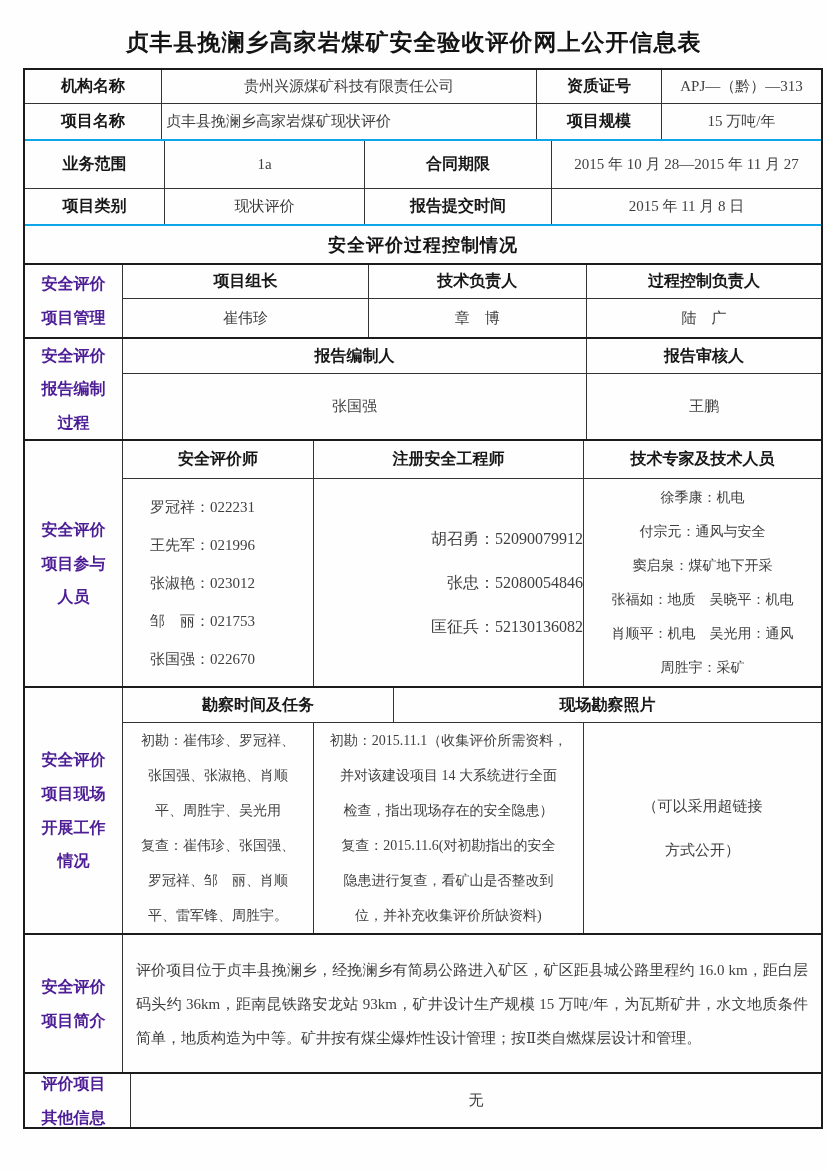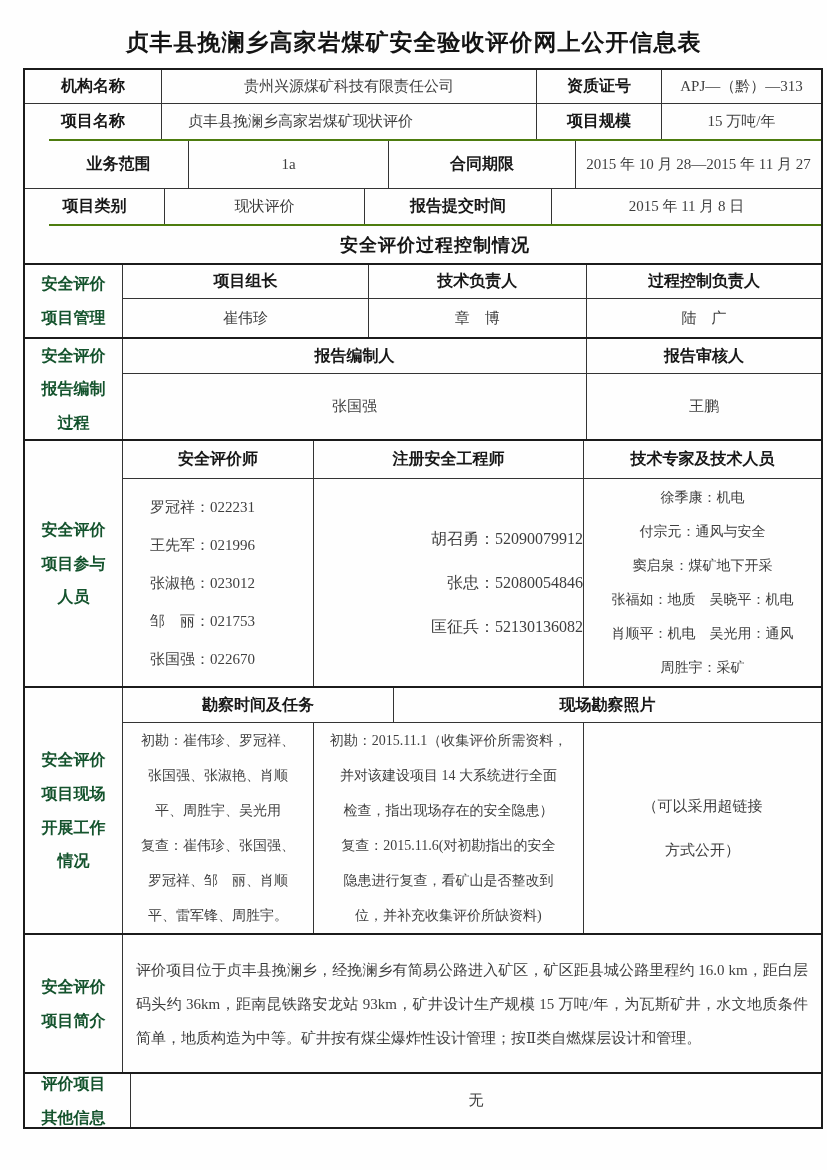--- a/index.html
+++ b/index.html
@@ -19,41 +19,41 @@
     font-size: 23px; font-weight: 700; color: #141414;
     letter-spacing: 1px;
   }
   .tbl {
     position: absolute; left: 23px; top: 68px; width: 800px;
     border: 2px solid #1b1b1b;
     background: #fefefe;
   }
   
   .r { display: flex; border-top: 1px solid #343434; }
-  .r.tk { border-top: 2px solid #4d7c0f; margin-left: 24px; }
+  .r.tk { border-top: 2px solid #0ea5e9; }
   .tbl > :first-child { border-top: none; }
   .c {
     display: flex; align-items: center; justify-content: center;
     border-left: 1px solid #343434; text-align: center;
   }
   .c:first-child { border-left: none; }
   .lbl { font-weight: 700; font-size: 16px; color: #171717; }
   .val { font-size: 15px; color: #3e3e3e; }
-  .val.left { justify-content: flex-start; padding-left: 26px; }
+  .val.left { justify-content: flex-start; padding-left: 4px; }
   
   .wa1 { width: 136px; } .wa2 { flex: 1; text-align: center; } .wa3 { width: 125px; } .wa4 { width: 160px; }
   .wb1 { width: 139px; } .wb2 { width: 200px; } .wb3 { width: 187px; } .wb4 { flex: 1; }
   .hr1 { height: 33px; } .hr2 { height: 36px; } .hr3 { height: 49px; }
   .hr4 { height: 36px; } .hr5 { height: 39px; }
   .banner { justify-content: center; align-items: center; display: flex; font-weight: 700; font-size: 18px; color: #161616; letter-spacing: 1px; }
   
   .sec { display: flex; border-top: 2px solid #1b1b1b; }
   .slab {
     width: 97px; display: flex; align-items: center; justify-content: center;
-    text-align: center; font-weight: 700; font-size: 16px; color: #14532d;
+    text-align: center; font-weight: 700; font-size: 16px; color: #4c1d95;
     line-height: 2.1; white-space: pre-line;
   }
   .sbody { flex: 1; display: flex; flex-direction: column; border-left: 1px solid #343434; }
   .hrow { display: flex; border-bottom: 1px solid #343434; }
   .hcell {
     display: flex; align-items: center; justify-content: center;
     font-weight: 700; font-size: 16px; color: #171717;
     border-left: 1px solid #343434; text-align: center;
   }
   .hcell:first-child { border-left: none; }

